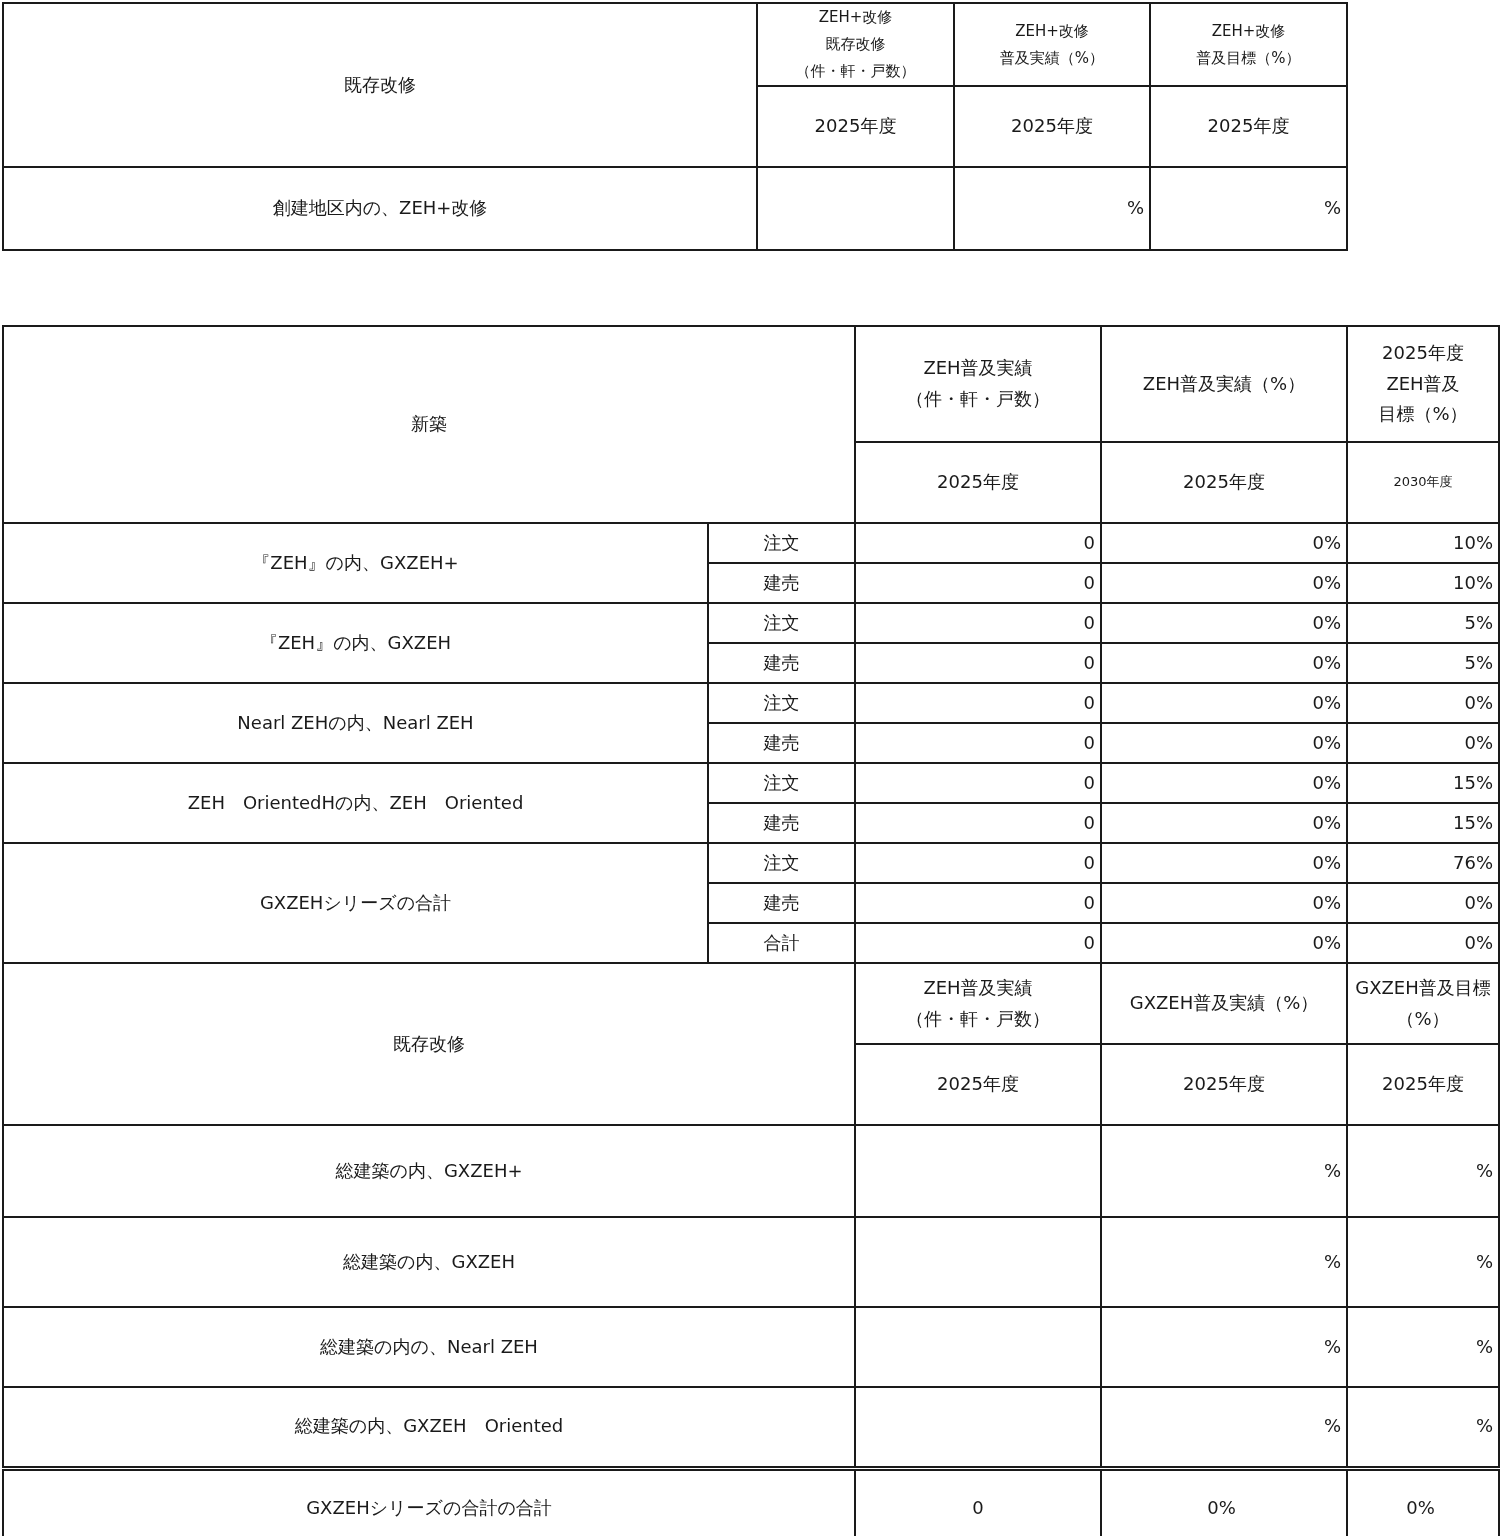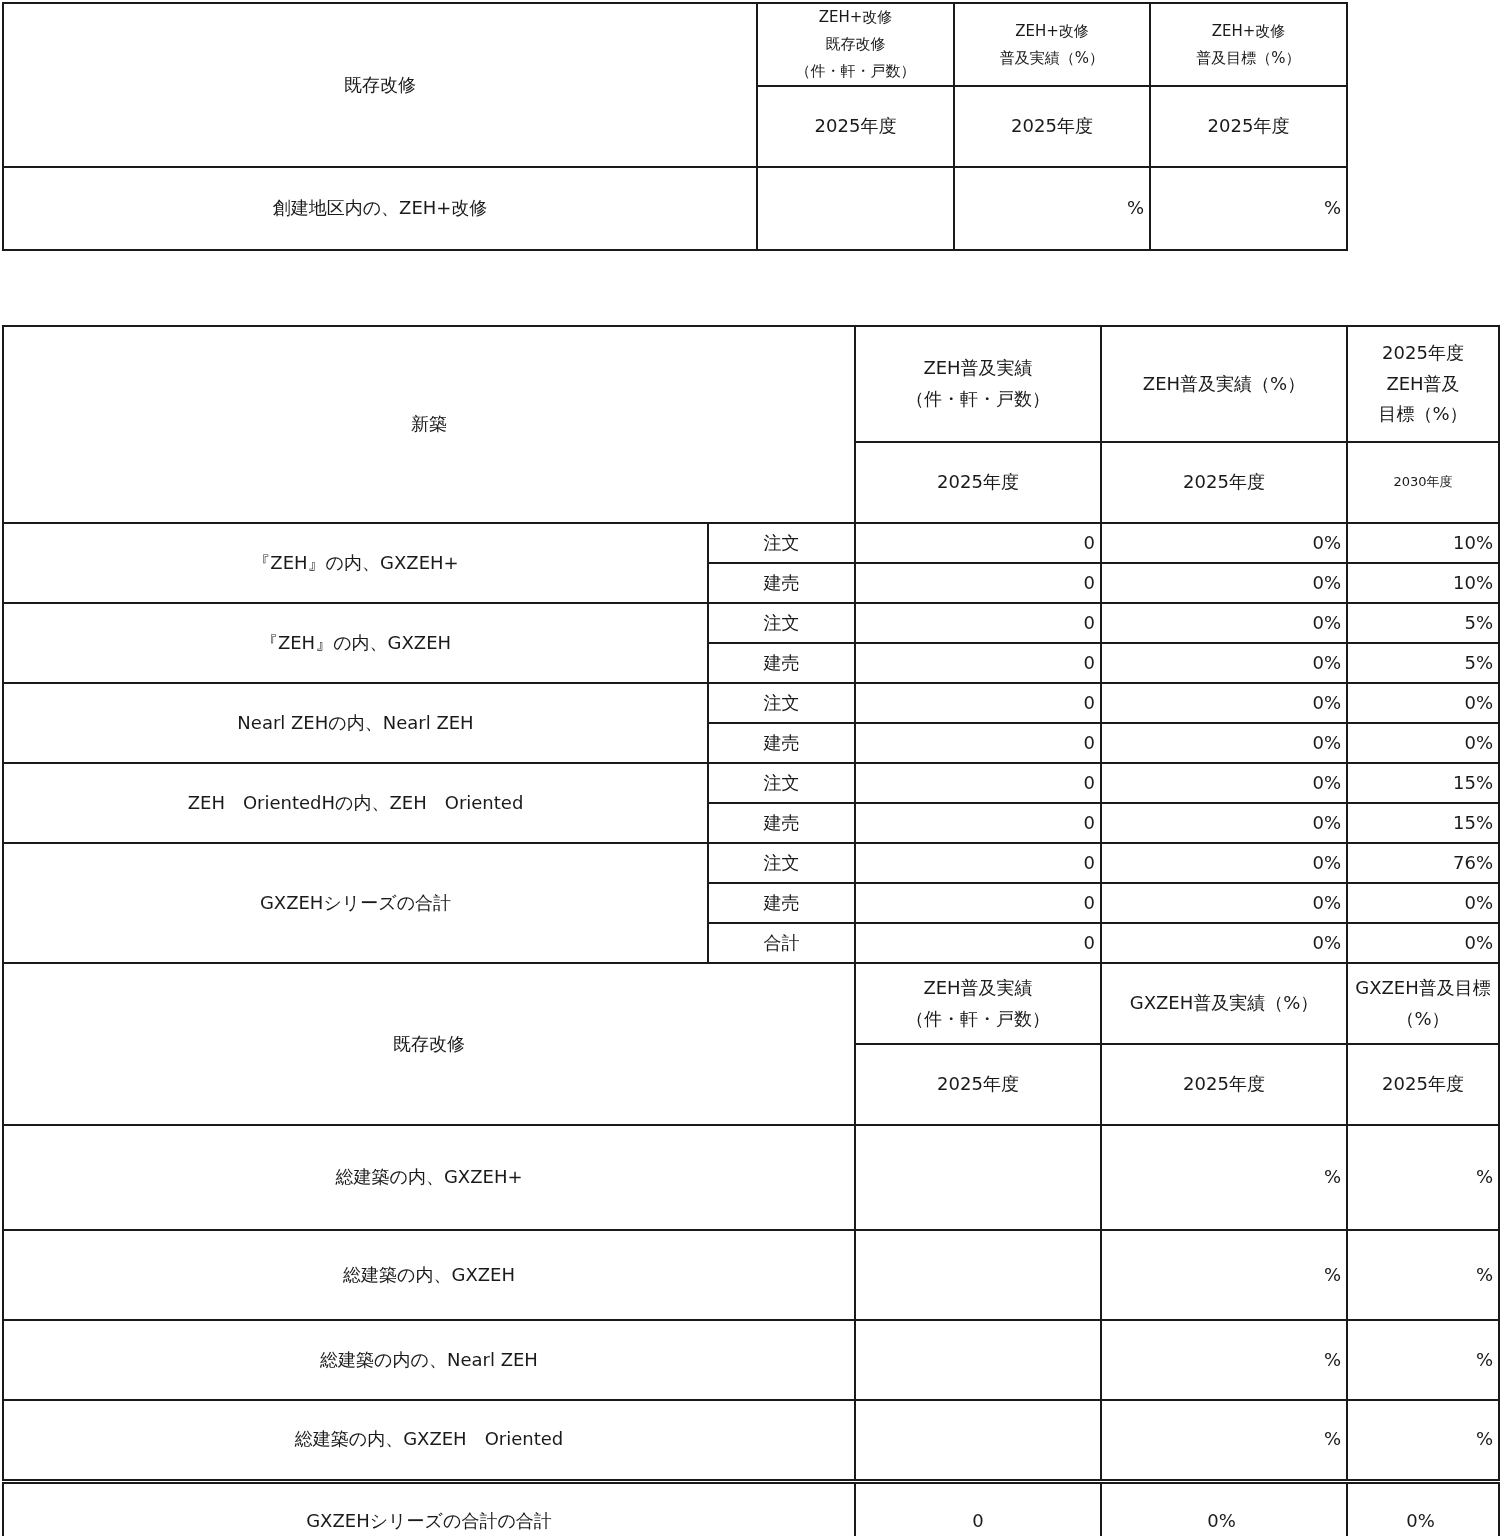--- a/index.html
+++ b/index.html
@@ -170,21 +170,21 @@
       <span class="ml">GXZEH普及目標</span>
       <span class="ml">（%）</span>
     </td>
   </tr>
   <tr style="height:81px">
     <td>2025年度</td>
     <td>2025年度</td>
     <td>2025年度</td>
   </tr>
 
-  <tr style="height:105px">
+  <tr style="height:92px">
     <td colspan="2">総建築の内、GXZEH+</td>
     <td class="num"></td>
     <td class="num">%</td>
     <td class="num">%</td>
   </tr>
   <tr style="height:90px">
     <td colspan="2">総建築の内、GXZEH</td>
     <td class="num"></td>
     <td class="num">%</td>
     <td class="num">%</td>

